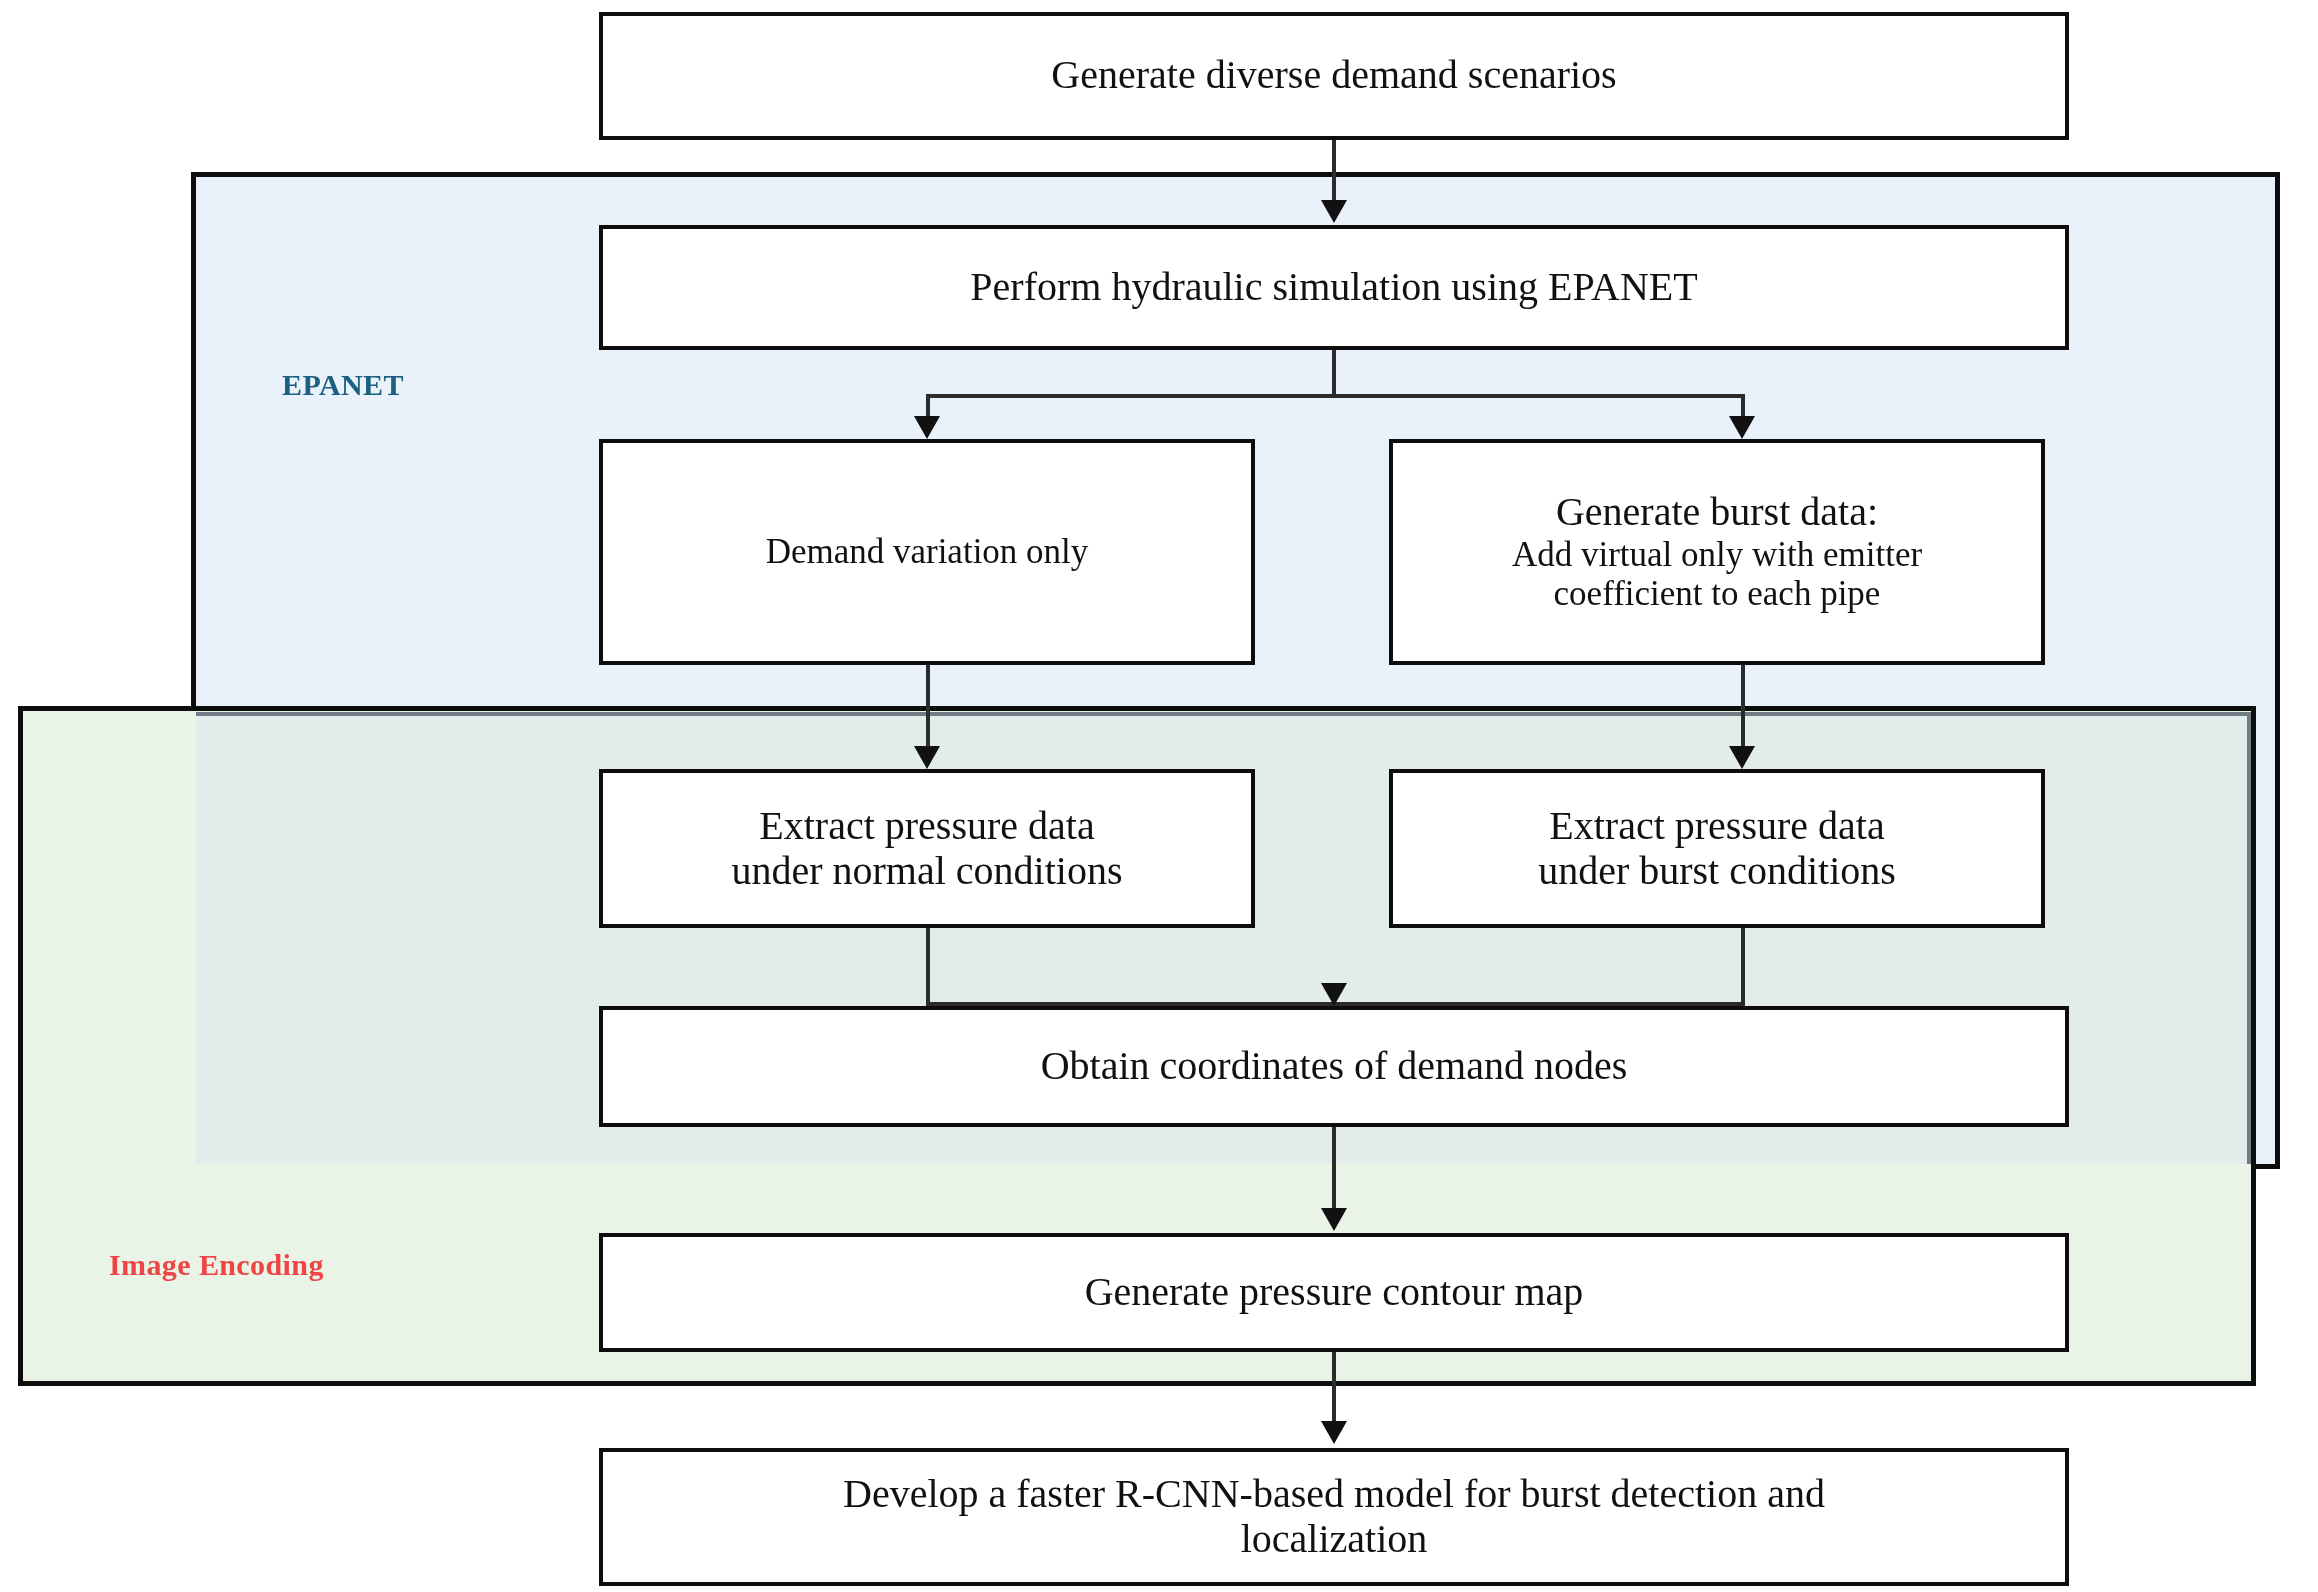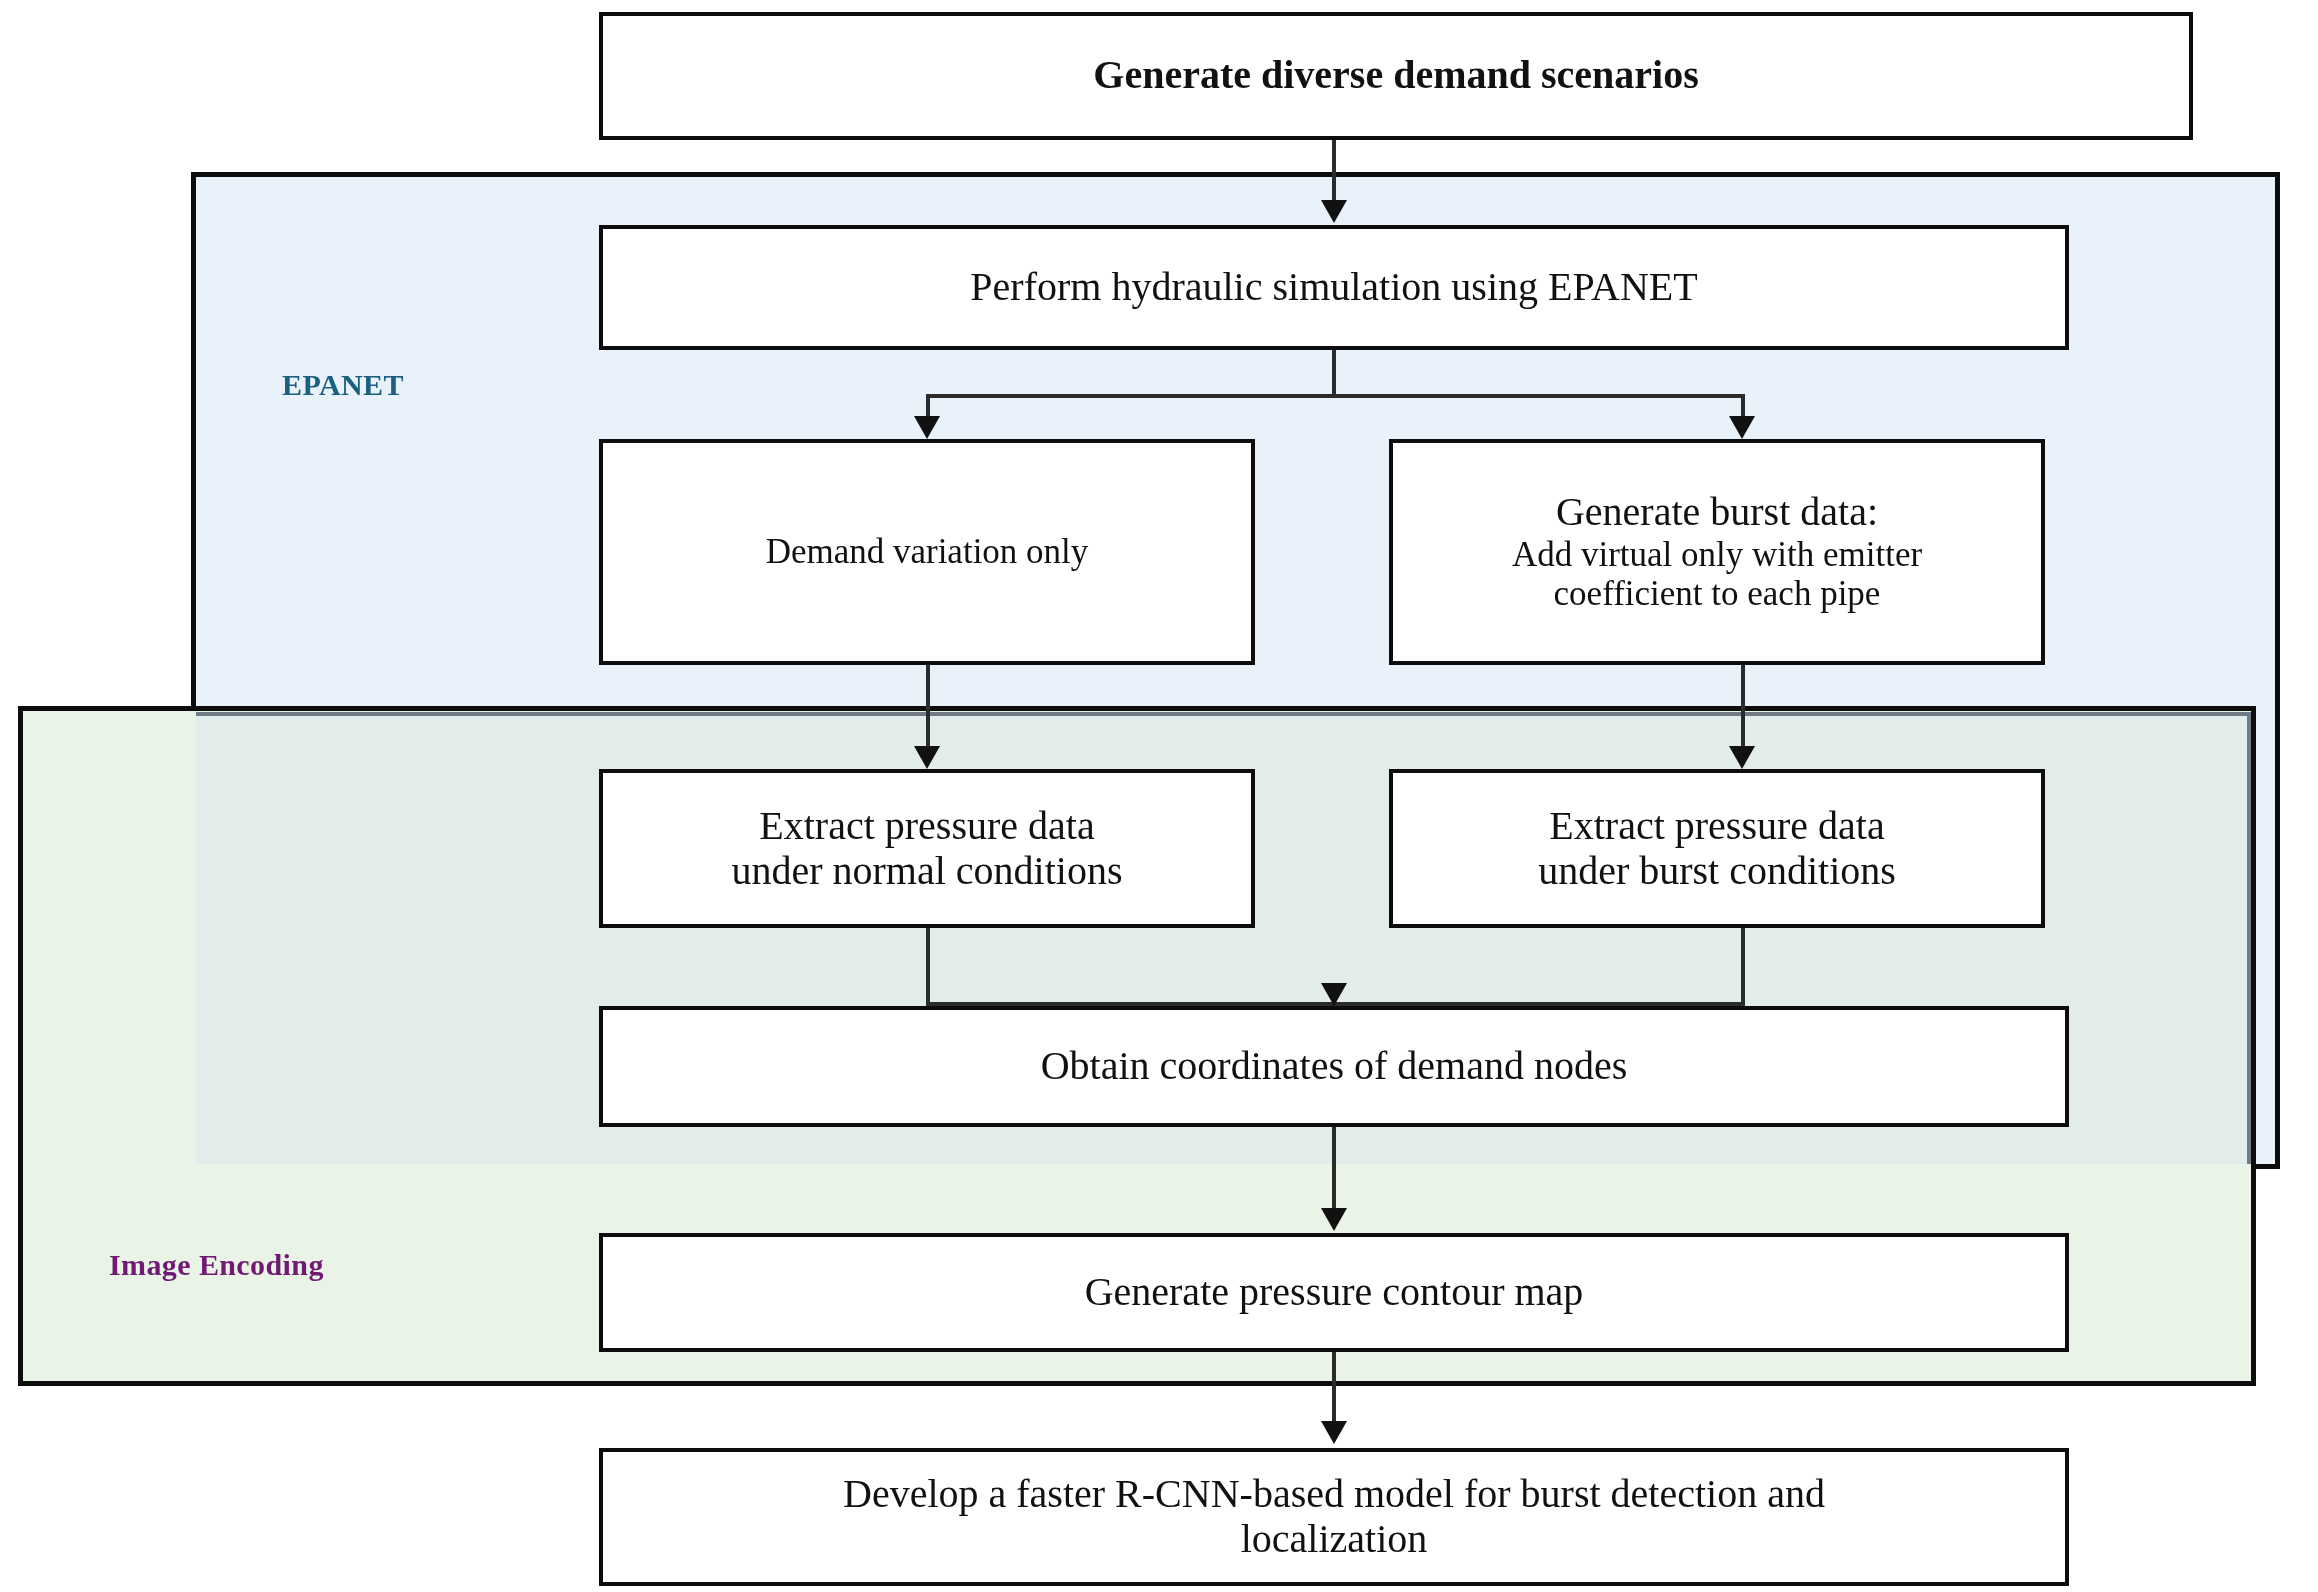--- a/index.html
+++ b/index.html
@@ -65,21 +65,21 @@
     z-index: 6;
   }
   #label-epanet {
     left: 282px;
     top: 368px;
     color: #1b6080;
   }
   #label-image-encoding {
     left: 109px;
     top: 1248px;
-    color: #701a75;
+    color: #ef4444;
   }
 
   
   .box {
     position: absolute;
     box-sizing: border-box;
     background: #ffffff;
     border: 4.5px solid #0d0d0d;
     display: flex;
     flex-direction: column;
@@ -87,21 +87,21 @@
     justify-content: center;
     text-align: center;
     color: #111111;
     z-index: 8;
     line-height: 1.12;
   }
   .box .l1 { font-size: 40px; display: block; }
   .box .l2 { font-size: 35px; display: block; }
   .box .l3 { font-size: 35px; display: block; }
 
-  #box-scenarios        { left: 599px; top: 11.6px;   width: 1594px; height: 128px; font-weight: bold; }
+  #box-scenarios        { left: 599px; top: 11.6px;   width: 1470px; height: 128px; }
   #box-simulation       { left: 599px; top: 225px;  width: 1470px; height: 125px; }
   #box-normal           { left: 599px; top: 439px;  width: 656px;  height: 226px; }
   #box-burst            { left: 1389px;top: 439px;  width: 656px;  height: 226px; }
   #box-extract-normal   { left: 599px; top: 769px;  width: 656px;  height: 159px; }
   #box-extract-burst    { left: 1389px;top: 769px;  width: 656px;  height: 159px; }
   #box-obtain           { left: 599px; top: 1006px; width: 1470px; height: 121px; }
   #box-contour          { left: 599px; top: 1233px; width: 1470px; height: 119px; }
   #box-model            { left: 599px; top: 1448px; width: 1470px; height: 138px; }
   .vline { position: absolute; width: 3.6px; background: #2b2b2b; z-index: 7; }
   .hline { position: absolute; height: 3.6px; background: #2b2b2b; z-index: 7; }

